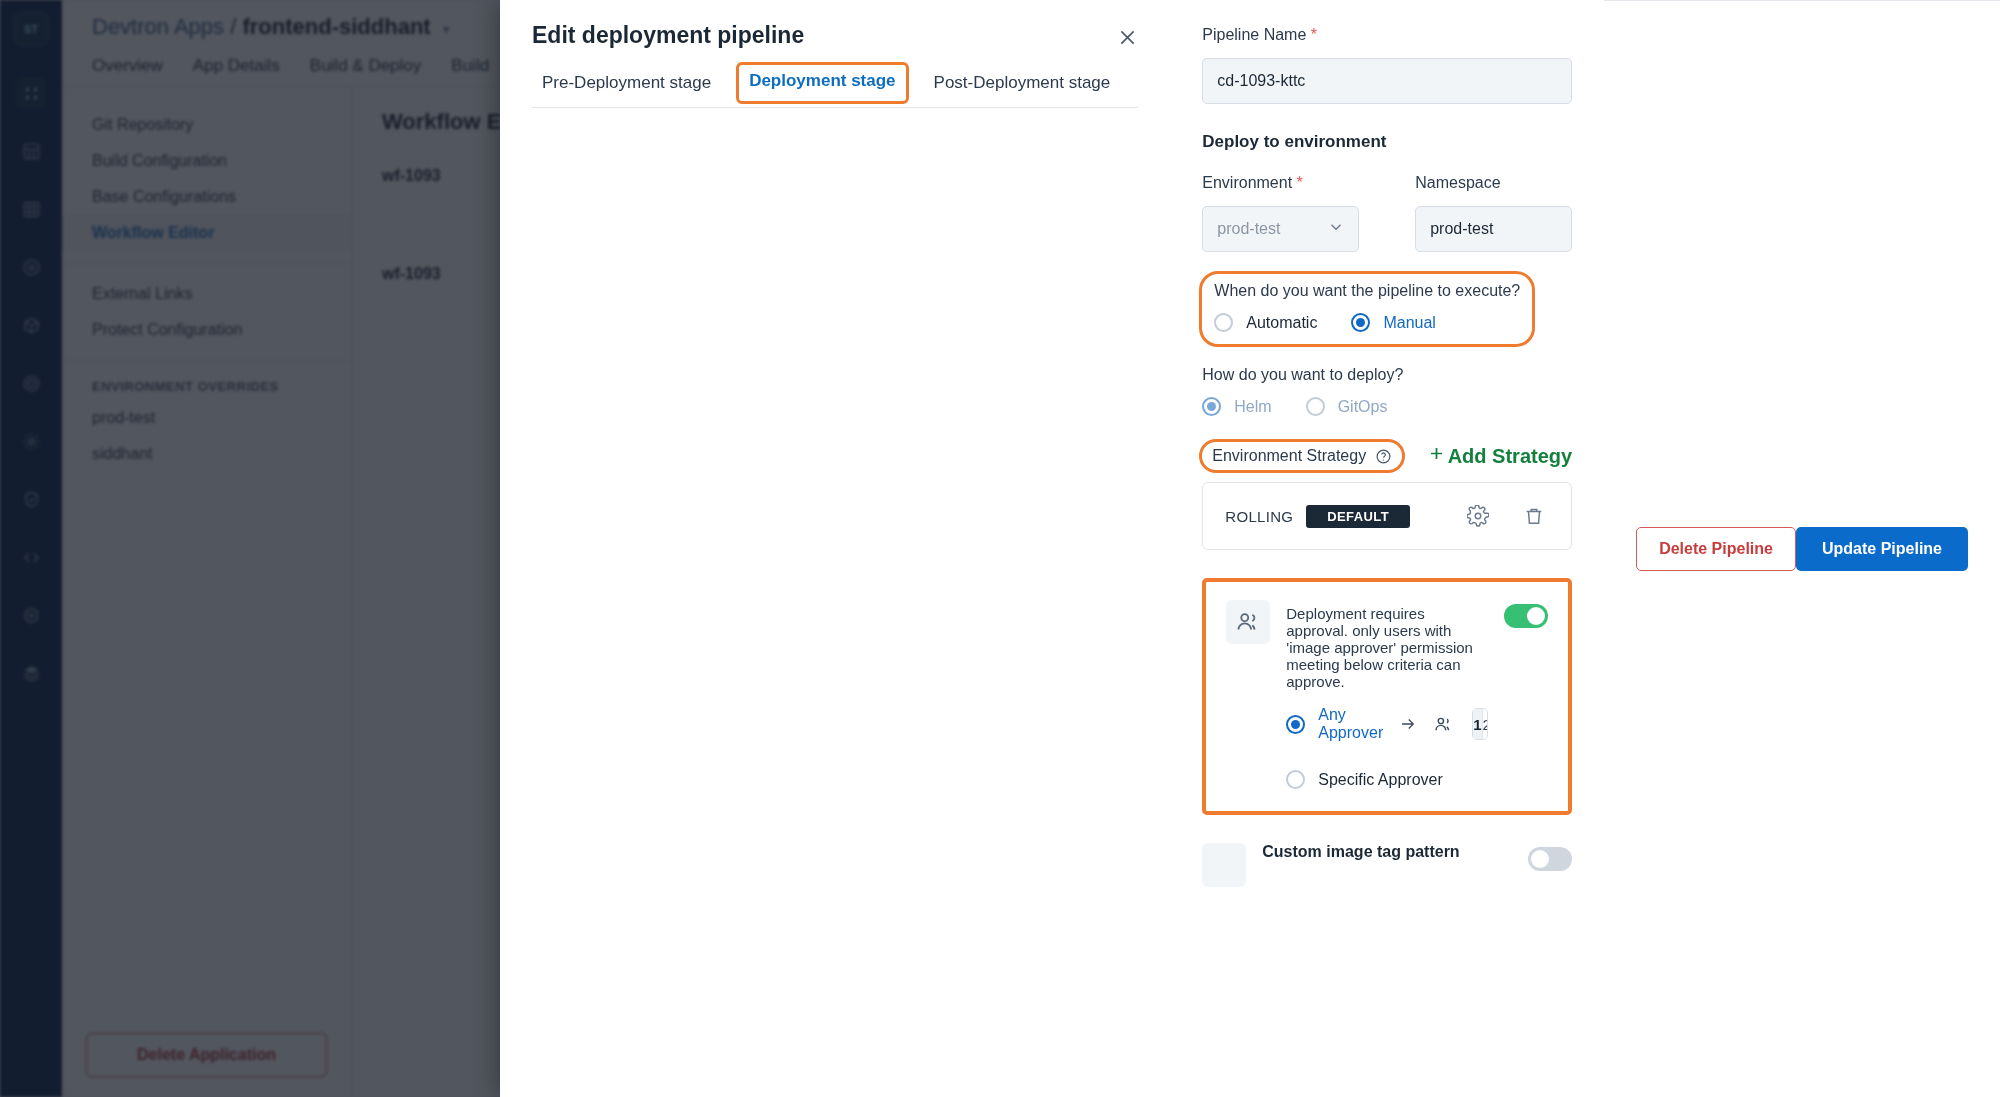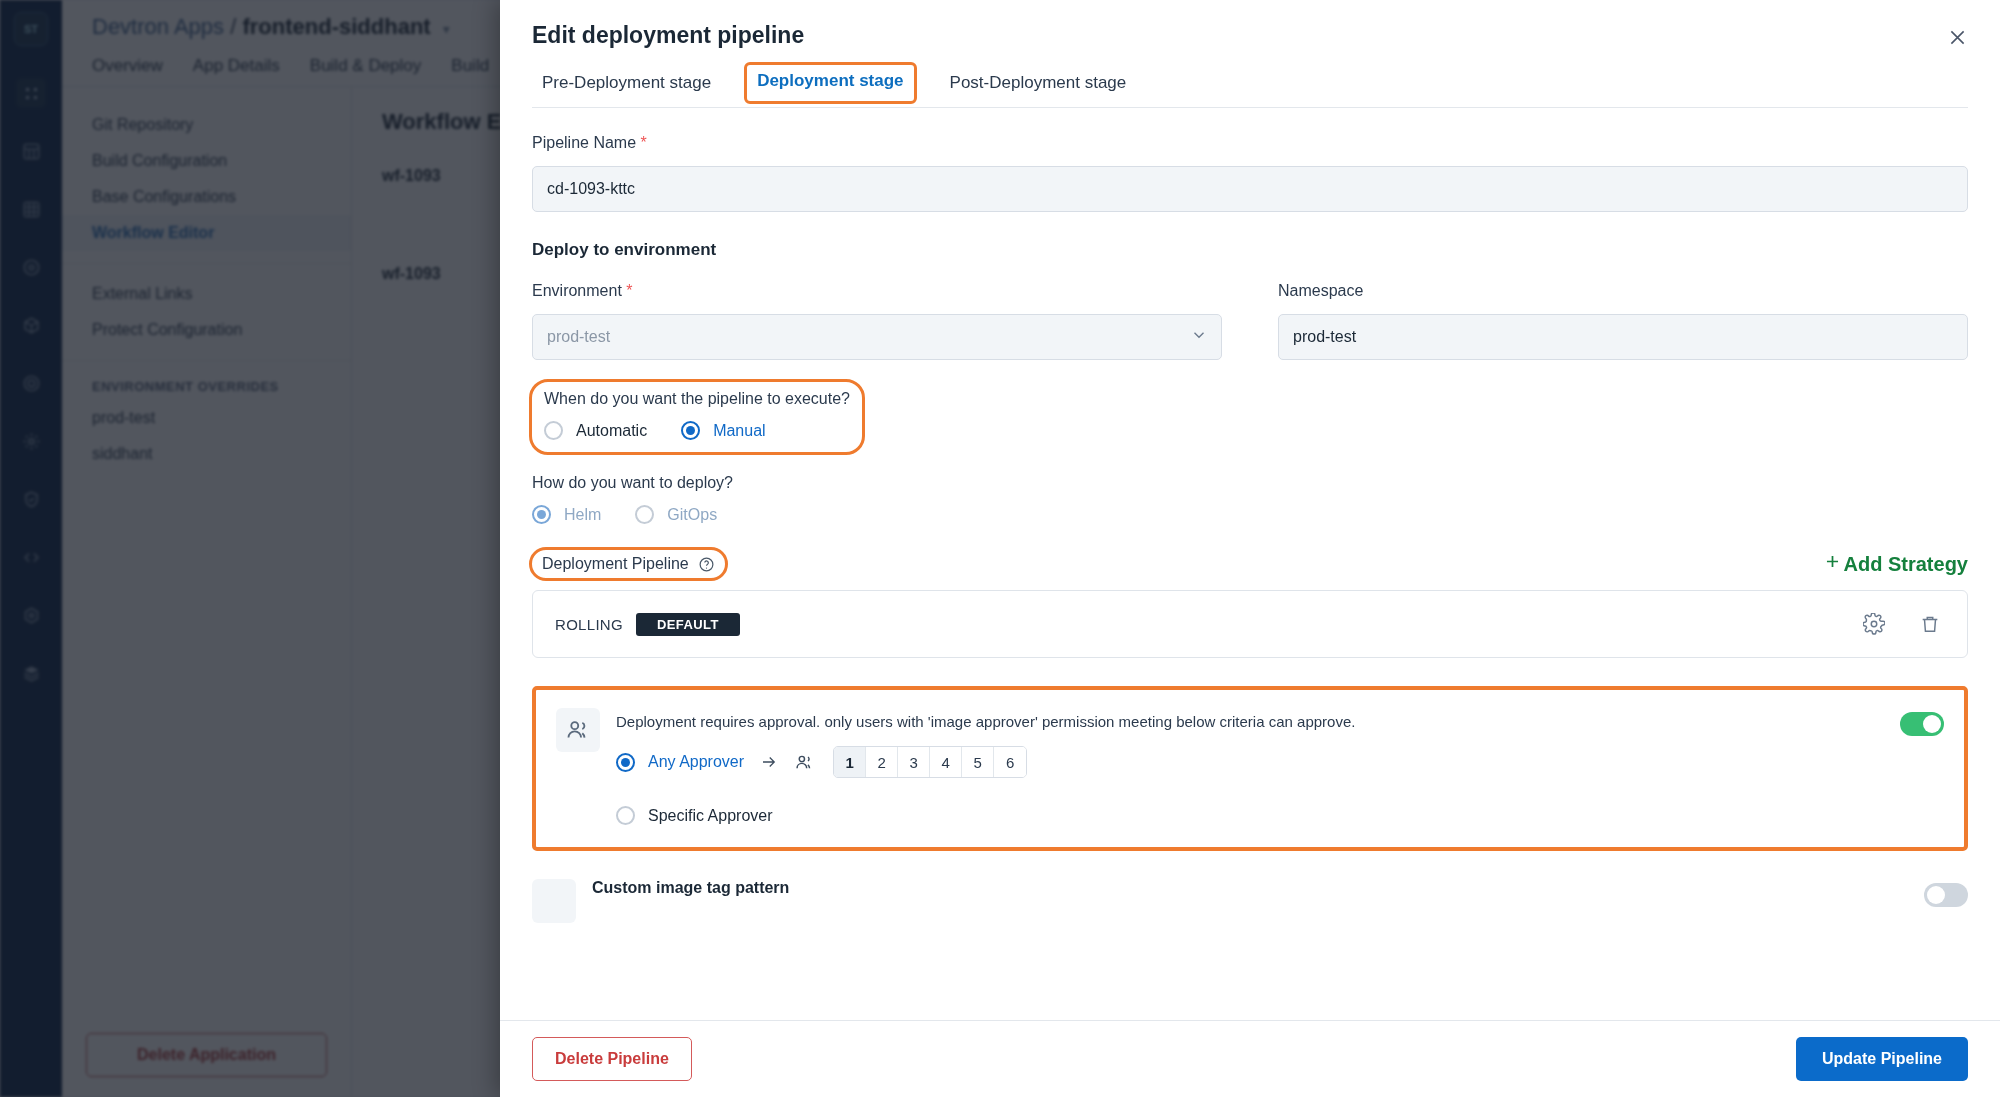--- a/index.html
+++ b/index.html
@@ -52,31 +52,31 @@
   #bg-content { flex:1; padding:22px 30px; min-width:0; }
   #bg-content h2 { margin:0 0 22px 0; font-size:22px; color:#1b2836;}
   .wf-row { font-size:16px; font-weight:bold; color:#1b2836; margin:32px 0 80px 0;}
 
   
   #dim { position:absolute; inset:0; background:rgba(22,27,38,.74); }
 
   
   #modal {
     position:absolute; left:500px; top:0; width:1500px; height:1097px;
-    background:#fff; display:flex; flex-direction:column;
+    background:#fff; display:flex; flex-direction:row;
     box-shadow:-4px 0 22px rgba(0,0,0,.3);
   }
   #m-head { padding:22px 32px 0 32px; position:relative; }
   #m-title { font-size:23px; font-weight:bold; color:#1b2836; }
   #m-close {
     position:absolute; right:26px; top:20px; width:34px;height:34px;
     display:flex;align-items:center;justify-content:center; color:#4a5568; cursor:pointer;
   }
   #m-close svg{width:21px;height:21px;}
-  #m-tabs { display:flex; gap:8px; margin-top:18px; border-bottom:1px solid #e3e7ec;}
+  #m-tabs { display:flex; gap:0; margin-top:18px; border-bottom:1px solid #e3e7ec;}
   .m-tab {
     font-size:17px; color:#2b3a4d; padding:6px 10px 14px 10px; margin-right:18px; cursor:pointer;
     position:relative;
   }
   .m-tab.act { color:#0d6ebf; font-weight:bold; }
   .m-tab.hl {
     outline:3px solid #ef7b2e; border-radius:3px; padding:6px 10px 1px 10px;
     margin-top:-2px; margin-bottom:6px;
   }
 
@@ -375,21 +375,21 @@
         <div class="radio-row">
           <span class="radio"></span>
           <span class="r-label muted">GitOps</span>
         </div>
       </div>
     </div>
 
     
     <div style="display:flex; align-items:center; justify-content:space-between; margin-top:26px;">
       <div class="hl-box" style="padding:5px 10px; display:inline-flex; align-items:center; gap:9px;">
-        <span class="lbl">Deployment Pipeline</span>
+        <span class="lbl">Environment Strategy</span>
         <span style="color:#4a5868; display:flex;">
           <svg viewBox="0 0 24 24" width="17" height="17" fill="none" stroke="currentColor" stroke-width="1.7">
               <circle cx="12" cy="12" r="9"></circle>
               <path d="M9.6 9.2a2.5 2.5 0 114 2.3c-.9.6-1.6 1.1-1.6 2.2"></path>
               <circle cx="12" cy="17" r=".9" fill="currentColor" stroke="none"></circle>
             </svg>
         </span>
       </div>
       <div class="addstrat">
         <span>

